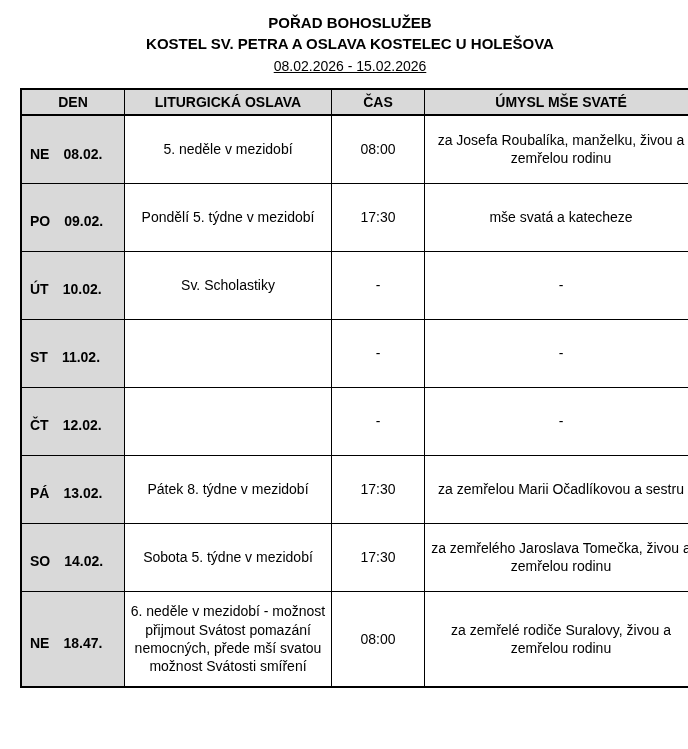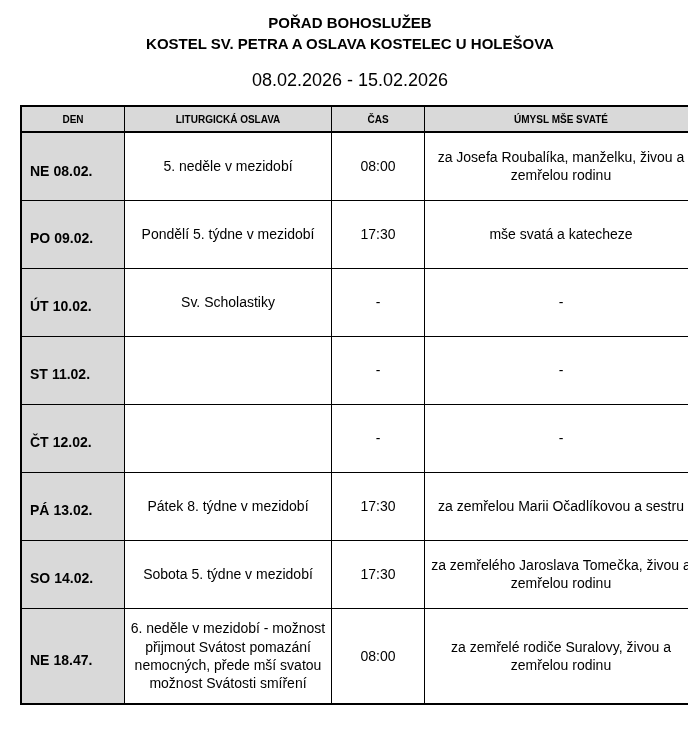--- a/index.html
+++ b/index.html
@@ -7,53 +7,53 @@
       width: 688px;
       height: 749px;
       font-family: "Liberation Sans", sans-serif;
       color: #000;
       box-sizing: border-box;
     }
     .page { padding: 10px 8px 0 20px; }
 
     .titles { text-align: center; margin-top: 2px; }
     .title, .subtitle { font-size: 15px; font-weight: bold; line-height: 1.4; }
-    .dates { font-size: 18px; margin-top: 16px; }
+    .dates { font-size: 14px; margin-top: 4px; text-decoration: underline; }
 
     table.schedule {
       border-collapse: collapse;
       width: 648px;
       margin-top: 14px;
       table-layout: fixed;
     }
     table.schedule td, table.schedule th { border: 1px solid #000; }
     table.schedule { border: 2px solid #000; }
 
     th {
       background: #d9d9d9;
-      font-size: 10px;
+      font-size: 14px;
       font-weight: bold;
       height: 20px;
       padding: 2px 4px;
       border-bottom-width: 2px !important;
       text-align: center;
     }
     td {
       font-size: 14px;
       padding: 3px 5px;
       vertical-align: middle;
       line-height: 1.3;
     }
     .col-den { width: 94px; }
     .col-oslava { width: 198px; }
     .col-cas { width: 84px; }
     .col-umysl { width: 264px; }
 
     td.den { background: #d9d9d9; font-weight: bold; }
-    .den-inner { display: flex; gap: 4px; padding-left: 3px; margin-top: 9px; }
+    .den-inner { display: flex; gap: 14px; padding-left: 3px; margin-top: 9px; }
     td.center { text-align: center; }
 
     tr.row { height: 68px; }
     tr.row-last { height: 96px; }
 
     .footer-note {
       margin-top: 16px;
       width: 648px;
       box-sizing: border-box;
       background: #e8e8e8;

